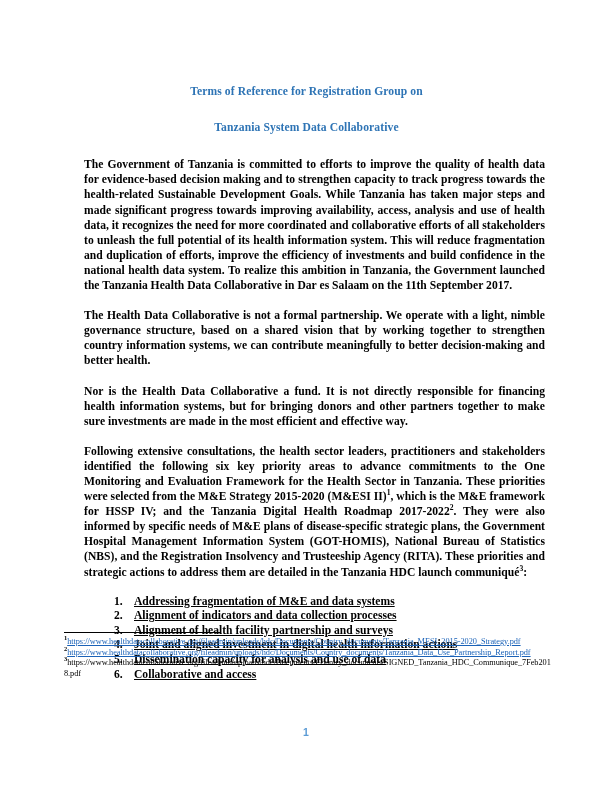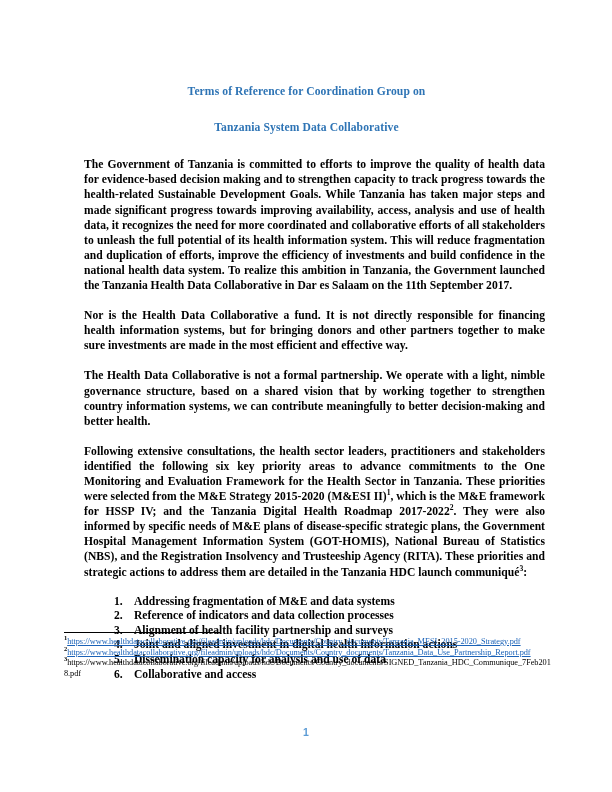--- a/index.html
+++ b/index.html
@@ -62,20 +62,21 @@
     font-size: 7.6px;
     vertical-align: super;
     line-height: 0;
     font-weight: bold;
   }
   ol.priority-list {
     margin: 0;
     padding: 0 0 0 46px;
     list-style: none;
     counter-reset: pitem;
+    text-decoration: underline;
   }
   ol.priority-list li {
     counter-increment: pitem;
     font-size: 11.6px;
     line-height: 14.6px;
     font-weight: bold;
     position: relative;
     padding-left: 20px;
     margin: 0;
   }
@@ -132,37 +133,37 @@
     font-family: "Liberation Sans", sans-serif;
   }
 </style>
 </head>
 <body>
 
 <div class="page">
 
   <div class="content">
 
-    <div class="doc-title">Terms of Reference for Coordination Group on</div>
+    <div class="doc-title">Terms of Reference for Registration Group on</div>
     <div class="title-gap"></div>
     <div class="doc-subtitle">Tanzania System Data Collaborative</div>
 
     <div class="para-spacer-lg"></div>
 
     <p class="body-para">The Government of Tanzania is committed to efforts to improve the quality of health data for evidence-based decision making and to strengthen capacity to track progress towards the health-related Sustainable Development Goals. While Tanzania has taken major steps and made significant progress towards improving availability, access, analysis and use of health data, it recognizes the need for more coordinated and collaborative efforts of all stakeholders to unleash the full potential of its health information system. This will reduce fragmentation and duplication of efforts, improve the efficiency of investments and build confidence in the national health data system. To realize this ambition in Tanzania, the Government launched the Tanzania Health Data Collaborative in Dar es Salaam on the 11th September 2017.</p>
 
+    <p class="body-para">The Health Data Collaborative is not a formal partnership. We operate with a light, nimble governance structure, based on a shared vision that by working together to strengthen country information systems, we can contribute meaningfully to better decision-making and better health.</p>
+
     <p class="body-para">Nor is the Health Data Collaborative a fund. It is not directly responsible for financing health information systems, but for bringing donors and other partners together to make sure investments are made in the most efficient and effective way.</p>
-
-    <p class="body-para">The Health Data Collaborative is not a formal partnership. We operate with a light, nimble governance structure, based on a shared vision that by working together to strengthen country information systems, we can contribute meaningfully to better decision-making and better health.</p>
 
     <p class="body-para"><span>Following extensive consultations, the health sector leaders, practitioners and stakeholders identified the following six key priority areas to advance commitments to the One Monitoring and Evaluation Framework for the Health Sector in Tanzania. These priorities were selected from the M&amp;E Strategy 2015-2020 (M&amp;ESI II)</span><sup class="fn">1</sup><span>, which is the M&amp;E framework for HSSP IV; and the Tanzania Digital Health Roadmap 2017-2022</span><sup class="fn">2</sup><span>.  They were also informed by specific needs of M&amp;E plans of disease-specific strategic plans, the Government Hospital Management Information System (GOT-HOMIS), National Bureau of Statistics (NBS), and the Registration Insolvency and Trusteeship Agency (RITA). These priorities and strategic actions to address them are detailed in the Tanzania HDC launch communiqué</span><sup class="fn">3</sup><span>:</span></p>
 
     <ol class="priority-list">
       <li><span>Addressing fragmentation of M&amp;E and data systems</span></li>
-      <li><span>Reference of indicators and data collection processes</span></li>
+      <li><span>Alignment of indicators and data collection processes</span></li>
       <li><span>Alignment of health facility partnership and surveys</span></li>
       <li><span>Joint and aligned investment in digital health information actions</span></li>
       <li><span>Dissemination capacity for analysis and use of data</span></li>
       <li><span>Collaborative and access</span></li>
     </ol>
 
   </div>
 
   <div class="footnote-area">
     <div class="footnote-rule"></div>

